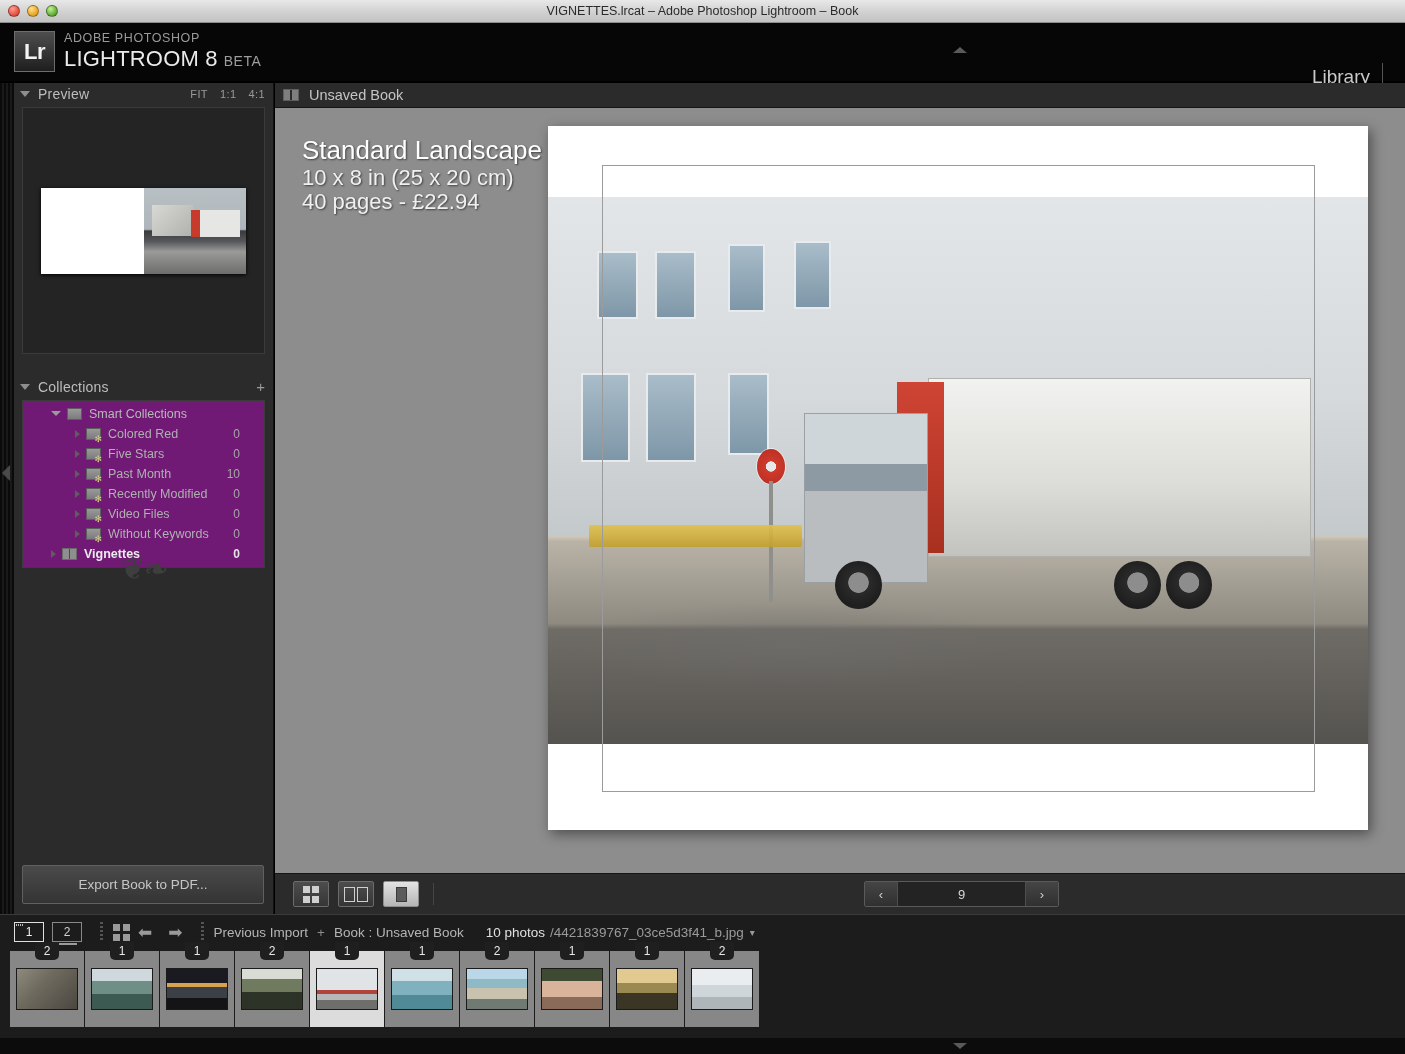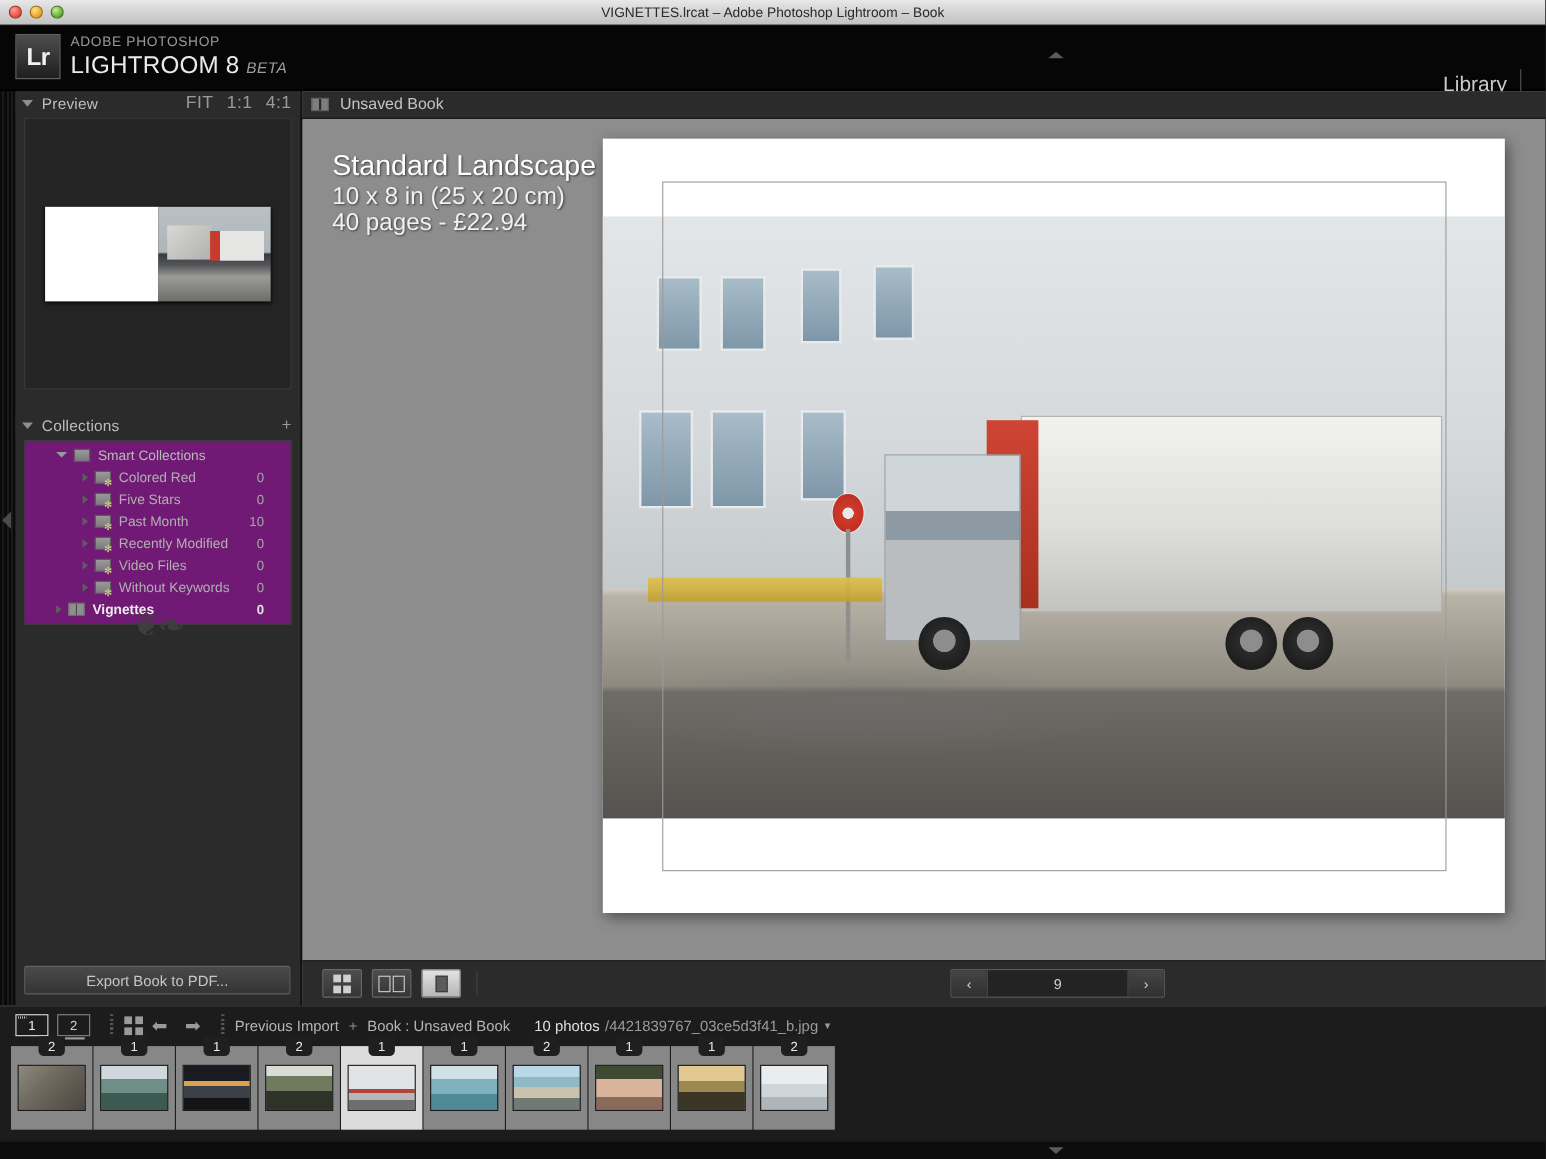--- a/index.html
+++ b/index.html
@@ -41,21 +41,21 @@
     letter-spacing: -0.5px;
   }
   .brand { position: absolute; left: 64px; top: 8px; }
   .brand-small {
     font-size: 12.5px; color: #9a9a9a; letter-spacing: .6px; line-height: 15px;
   }
   .brand-main {
     font-size: 22px; color: #eaeaea; line-height: 26px; letter-spacing: .2px;
   }
   .brand-beta {
-    font-size: 14px; color: #9d9d9d; font-style: italic; letter-spacing: .5px;
+    font-size: 14px; color: #9d9d9d; letter-spacing: .5px;
     margin-left: 6px;
   }
   .module-row {
     position: absolute; right: 22px; top: 40px;
     display: flex; align-items: baseline; gap: 12px;
   }
   .module-name { font-size: 19px; color: #c9c9c9; }
   .module-sep { width: 1px; height: 20px; background: #555; display:inline-block; }
   .top-arrow {
     position: absolute; left: 953px; top: 24px;
@@ -81,21 +81,21 @@
     height: 22px; display: flex; align-items: center;
     padding: 0 8px 0 6px; background: #2b2b2b; color: #b9b9b9;
   }
   .disc {
     width: 0; height: 0; border-left: 5px solid transparent;
     border-right: 5px solid transparent; border-top: 6px solid #8e8e8e;
     margin-right: 8px;
   }
   .panel-title { font-size: 14px; color: #bdbdbd; letter-spacing: .2px; }
   .zoom-opts { margin-left: auto; display: flex; gap: 12px; }
-  .zoom-opt { font-size: 16px; color: #9a9a9a; letter-spacing: .4px; }
+  .zoom-opt { font-size: 11px; color: #9a9a9a; letter-spacing: .4px; }
 
   .preview-box {
     margin: 2px 8px 0 8px; height: 247px;
     background: #242424; border: 1px solid #3a3a3a;
     display: flex; align-items: center; justify-content: center;
   }
   .spread { width: 205px; height: 86px; display: flex; box-shadow: 0 1px 4px #000; }
   .spread .pg { width: 50%; height: 100%; background: #fff; }
   .spread .pg.right {
     background:
@@ -153,21 +153,21 @@
   .coll-label { flex: 1; overflow: hidden; white-space: nowrap; }
   .coll-count { color: #a6a6a6; font-size: 12px; }
   .coll-row.selected .coll-count { color: #e2e2e2; }
 
   .ornament {
     position: absolute; left: 0; top: 471px; width: 100%;
     text-align: center; color: #3e3e3e; font-size: 30px; line-height: 30px;
     letter-spacing: -2px; user-select: none;
   }
   .export-btn {
-    position: absolute; left: 8px; bottom: 10px; width: 242px; height: 26px;
+    position: absolute; left: 8px; bottom: 10px; width: 242px; height: 39px;
     background: linear-gradient(to bottom,#4a4a4a,#343434);
     border: 1px solid #606060; border-radius: 2px;
     color: #c6c6c6; font-size: 13.5px;
     display: flex; align-items: center; justify-content: center; text-align: center;
   }
 
   
   .content {
     position: absolute; left: 275px; top: 83px; right: 0; height: 831px;
     background: #8d8d8d;

